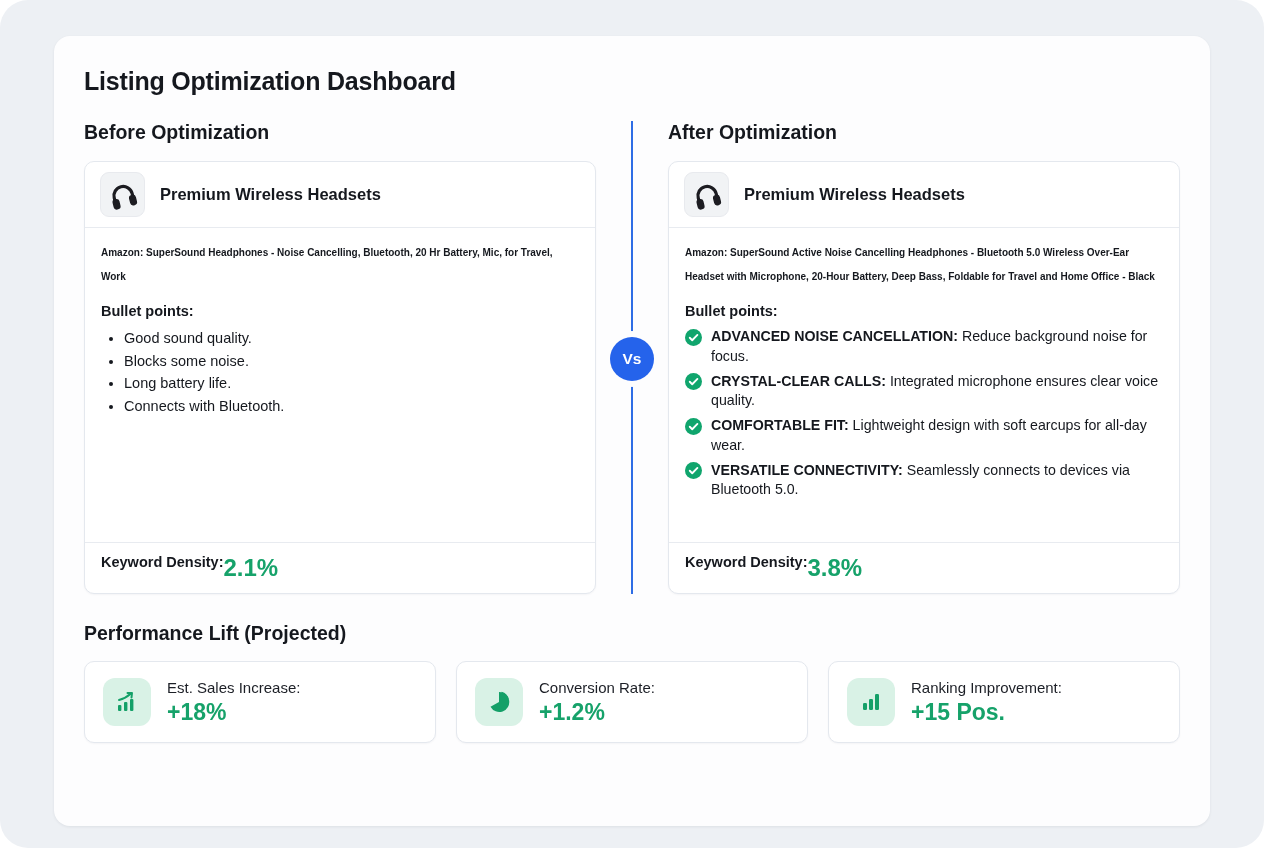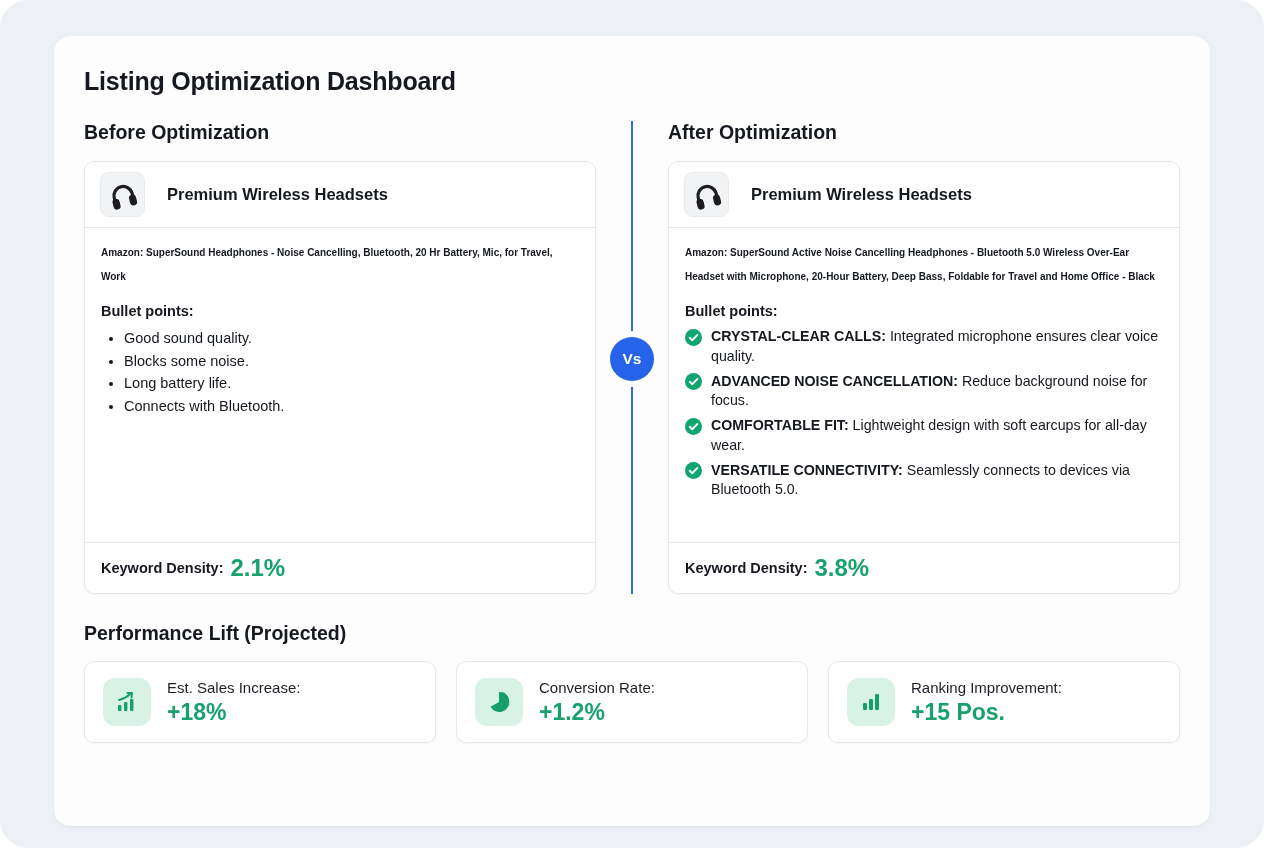--- a/index.html
+++ b/index.html
@@ -23,32 +23,32 @@
   
   .tabs{display:flex;gap:27px;border-bottom:1px solid #e3e7ed;margin-bottom:28px;}
   .tab{position:relative;font-size:15.5px;color:var(--tab-text);padding-bottom:11px;cursor:pointer;}
   .tab.active{color:var(--blue);font-weight:500;}
   .tab.active::after{content:"";position:absolute;left:0;right:0;bottom:-1px;height:3px;border-radius:3px;background:var(--blue);}
   
   .comparison{position:relative;display:grid;grid-template-columns:1fr 1fr;column-gap:72px;}
   .section-title{font-size:19.5px;font-weight:700;margin-bottom:17px;}
   .listing-card{background:#ffffff;border:1px solid var(--card-border);border-radius:10px;height:433px;
     display:flex;flex-direction:column;box-shadow:0 1px 2px rgba(16,24,40,.04);overflow:hidden;}
-  .lc-header{display:flex;align-items:center;gap:22px;padding:10px 15px;border-bottom:1px solid var(--line);}
+  .lc-header{display:flex;align-items:center;gap:15px;padding:10px 15px;border-bottom:1px solid var(--line);}
   .thumb{width:45px;height:45px;border-radius:9px;background:#f1f3f5;border:1px solid #e8eaee;
     display:flex;align-items:center;justify-content:center;flex:0 0 auto;}
   .product-name{font-size:16.5px;font-weight:700;}
   .lc-body{flex:1;padding:13px 16px;font-size:14.5px;overflow:hidden;}
   .listing-title{font-size:10px;font-weight:700;line-height:24px;margin-bottom:14px;}
   .bullets-label{font-weight:700;margin-bottom:8px;font-size:14.5px;}
   .plain-bullets{list-style:disc;margin-left:23px;line-height:22.5px;font-size:14.5px;}
   .check-bullets{list-style:none;}
   .check-bullets li{display:flex;gap:9px;margin-bottom:5.5px;line-height:19.5px;font-size:14.2px;}
   .check-bullets svg{flex:0 0 auto;margin-top:1.5px;}
-  .lc-footer{border-top:1px solid var(--line);padding:11px 16px;display:flex;align-items:center;gap:7px;}
+  .lc-footer{border-top:1px solid var(--line);padding:11px 16px;display:flex;align-items:flex-start;}
   .kd-label{font-size:14.5px;font-weight:700;}
   .kd-value{font-size:24px;font-weight:700;color:var(--green);}
   
   .vs-divider{position:absolute;left:50%;top:0;bottom:0;width:2px;transform:translateX(-50%);background:#2e6de5;}
   .vs-badge{position:absolute;left:50%;top:216px;transform:translateX(-50%);width:44px;height:44px;border-radius:50%;
     background:var(--blue);color:#fff;font-weight:700;font-size:15.5px;display:flex;align-items:center;justify-content:center;
     box-shadow:0 0 0 6px var(--dash-bg);}
   
   .performance-title{font-size:19.5px;font-weight:700;margin:28px 0 16px;}
   .metrics{display:grid;grid-template-columns:1fr 1fr 1fr;gap:20px;}
@@ -118,28 +118,28 @@
           </div>
           <div class="lc-body">
             <p class="listing-title">Amazon: SuperSound Active Noise Cancelling Headphones - Bluetooth 5.0 Wireless Over-Ear Headset with Microphone, 20-Hour Battery, Deep Bass, Foldable for Travel and Home Office - Black</p>
             <p class="bullets-label">Bullet points:</p>
             <ul class="check-bullets" id="after-bullets">
                 <li>
     <span><svg id="check-circle-icon" width="17" height="17" viewBox="0 0 20 20">
     <circle cx="10" cy="10" r="10" fill="#10a56d"></circle>
     <path d="M5.6 10.3 l2.9 2.9 L14.6 7" fill="none" stroke="#ffffff" stroke-width="2.2" stroke-linecap="round" stroke-linejoin="round"></path>
   </svg></span>
+    <span><strong>ADVANCED NOISE CANCELLATION:</strong> <span>Reduce background noise for focus.</span></span>
+  </li>
+                <li>
+    <span><svg id="check-circle-icon" width="17" height="17" viewBox="0 0 20 20">
+    <circle cx="10" cy="10" r="10" fill="#10a56d"></circle>
+    <path d="M5.6 10.3 l2.9 2.9 L14.6 7" fill="none" stroke="#ffffff" stroke-width="2.2" stroke-linecap="round" stroke-linejoin="round"></path>
+  </svg></span>
     <span><strong>CRYSTAL-CLEAR CALLS:</strong> <span>Integrated microphone ensures clear voice quality.</span></span>
-  </li>
-                <li>
-    <span><svg id="check-circle-icon" width="17" height="17" viewBox="0 0 20 20">
-    <circle cx="10" cy="10" r="10" fill="#10a56d"></circle>
-    <path d="M5.6 10.3 l2.9 2.9 L14.6 7" fill="none" stroke="#ffffff" stroke-width="2.2" stroke-linecap="round" stroke-linejoin="round"></path>
-  </svg></span>
-    <span><strong>ADVANCED NOISE CANCELLATION:</strong> <span>Reduce background noise for focus.</span></span>
   </li>
                 <li>
     <span><svg id="check-circle-icon" width="17" height="17" viewBox="0 0 20 20">
     <circle cx="10" cy="10" r="10" fill="#10a56d"></circle>
     <path d="M5.6 10.3 l2.9 2.9 L14.6 7" fill="none" stroke="#ffffff" stroke-width="2.2" stroke-linecap="round" stroke-linejoin="round"></path>
   </svg></span>
     <span><strong>COMFORTABLE FIT:</strong> <span>Lightweight design with soft earcups for all-day wear.</span></span>
   </li>
                 <li>
     <span><svg id="check-circle-icon" width="17" height="17" viewBox="0 0 20 20">

